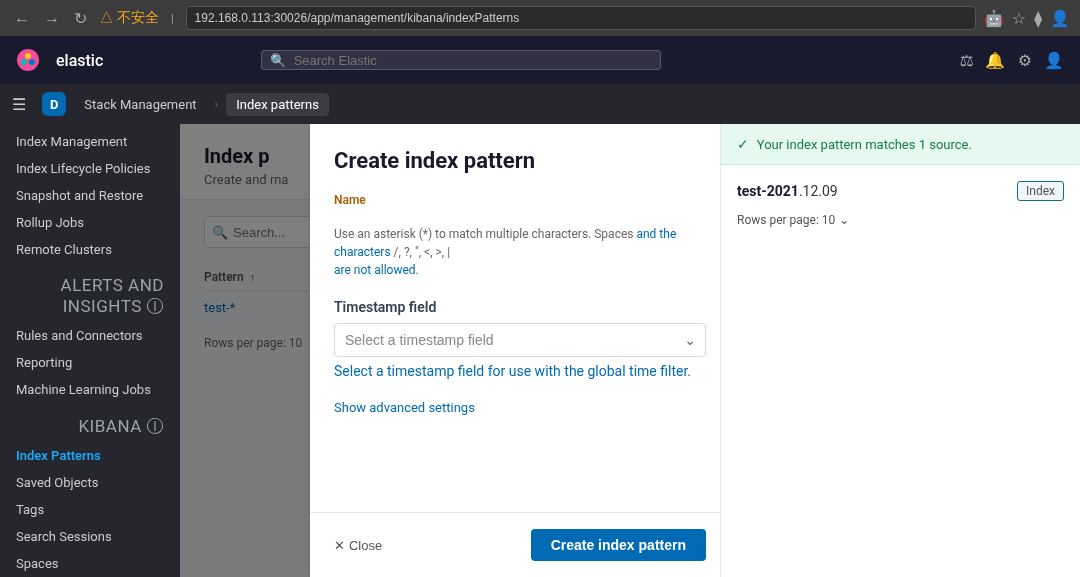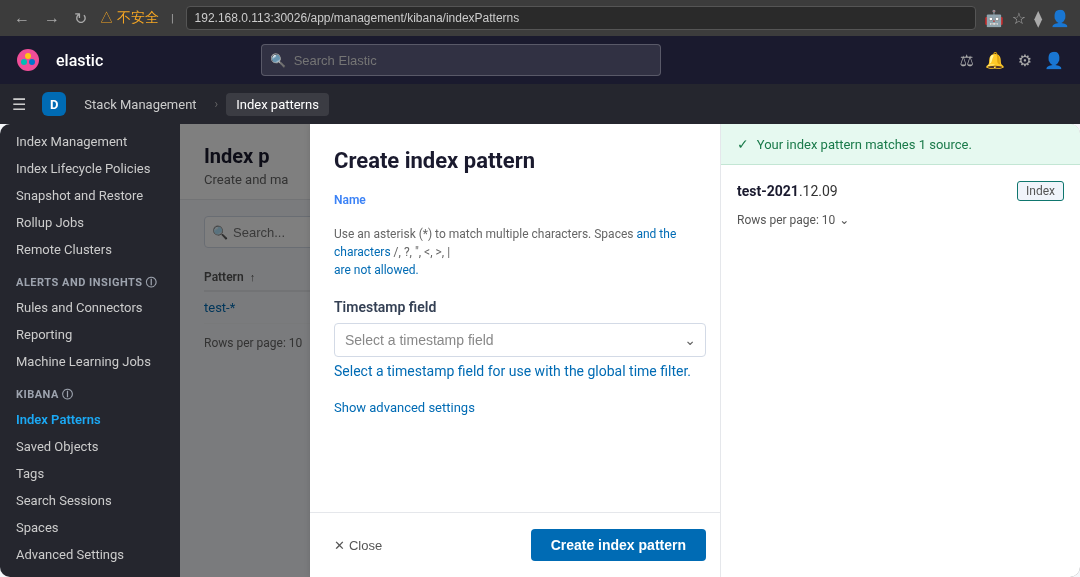--- a/index.html
+++ b/index.html
@@ -41,21 +41,21 @@
     .logo-icon { width: 24px; height: 24px; }
     .search-bar-wrapper { flex: 1; max-width: 400px; margin: 0 auto; }
     .search-bar {
       width: 100%;
       background: rgba(255,255,255,0.1);
       border: 1px solid rgba(255,255,255,0.2);
       border-radius: 4px;
       color: #ccc;
       font-size: 13px;
       padding: 6px 12px 6px 32px;
-      height: 32px;
+      height: 20px;
       position: relative;
     }
     .search-container { position: relative; }
     .search-icon-inside { position: absolute; left: 10px; top: 50%; transform: translateY(-50%); color: #aaa; font-size: 13px; }
     .header-right { display: flex; align-items: center; gap: 12px; color: #aaa; margin-left: auto; }
     .header-icon { font-size: 16px; cursor: pointer; }
 
     
     .nav-bar {
       height: 40px;
@@ -85,40 +85,41 @@
       padding: 4px 10px;
       border-radius: 4px;
     }
     .breadcrumb-item.active {
       background: rgba(255,255,255,0.1);
       color: white;
     }
     .breadcrumb-sep { color: #666; font-size: 12px; }
 
     
-    .main-layout { display: flex; height: calc(577px - 36px - 48px - 40px); overflow: hidden; border-radius: 10px; }
+    .main-layout { display: flex; height: calc(577px - 36px - 48px - 40px); overflow: hidden; }
 
     
     .sidebar {
       width: 180px;
       background: #25262e;
       overflow-y: auto;
       flex-shrink: 0;
       padding-top: 4px;
     }
     .sidebar::-webkit-scrollbar { width: 4px; }
     .sidebar::-webkit-scrollbar-track { background: transparent; }
     .sidebar::-webkit-scrollbar-thumb { background: #444; border-radius: 2px; }
     .sidebar-section-label {
       color: #9da3ae;
-      font-size: 11px;
-      font-weight: 700;
+      font-size: 17px;
+      font-weight: 400;
       text-transform: uppercase;
       padding: 12px 16px 4px;
       letter-spacing: 0.5px;
+      text-align: right;
     }
     .sidebar-item {
       display: flex;
       align-items: center;
       padding: 6px 16px;
       color: #ccc;
       font-size: 13px;
       cursor: pointer;
       text-decoration: none;
     }
@@ -199,21 +200,21 @@
       display: flex;
       flex-direction: column;
       position: absolute;
       left: 130px;
       top: 0;
       bottom: 0;
       box-shadow: 2px 0 8px rgba(0,0,0,0.2);
     }
     .modal-body { padding: 24px; flex: 1; overflow-y: auto; }
     .modal-title { font-size: 22px; font-weight: 700; color: #1a1a2e; margin-bottom: 20px; }
-    .form-label { font-size: 12px; font-weight: 600; color: #3b82f6; margin-bottom: 6px; display: block; }
+    .form-label { font-size: 12px; font-weight: 600; color: #a16207; margin-bottom: 6px; display: block; }
     .form-input {
       width: 100%;
       border: 2px solid #006bb4;
       border-radius: 4px;
       padding: 8px 10px;
       font-size: 14px;
       color: #333;
       outline: none;
     }
     .form-hint {

